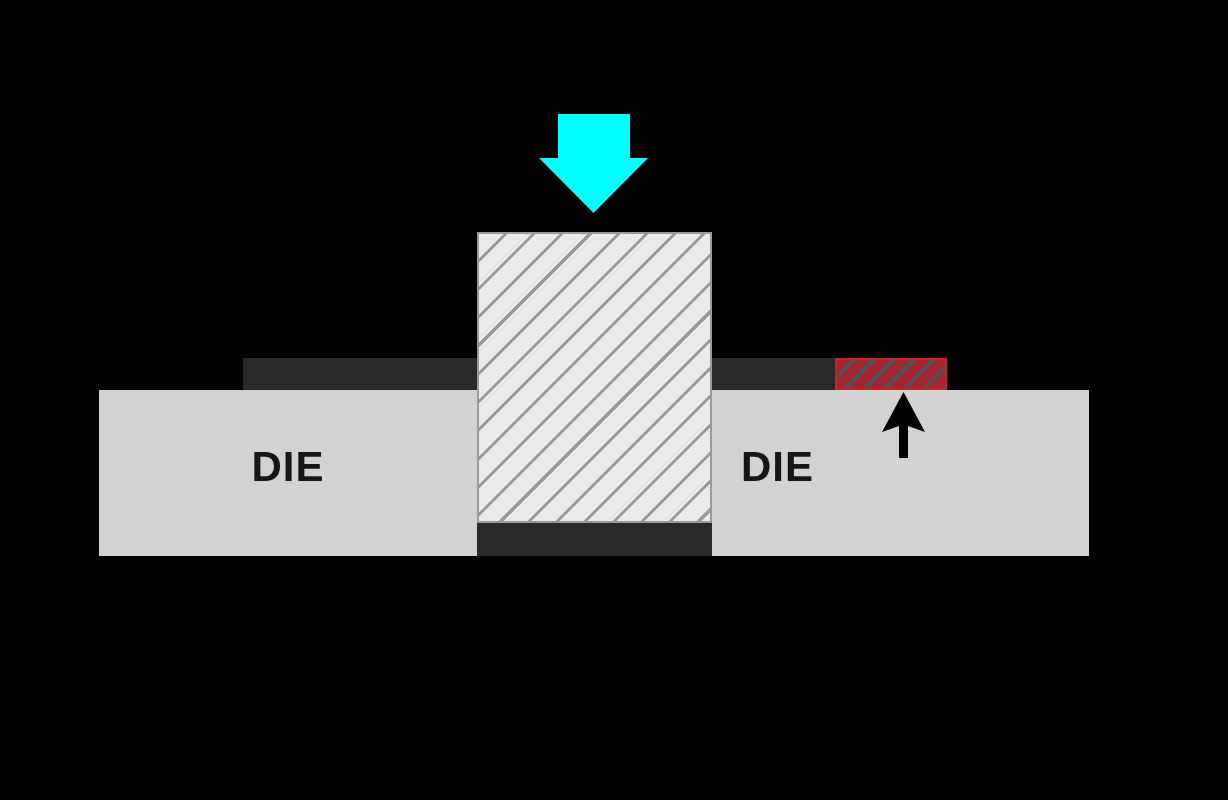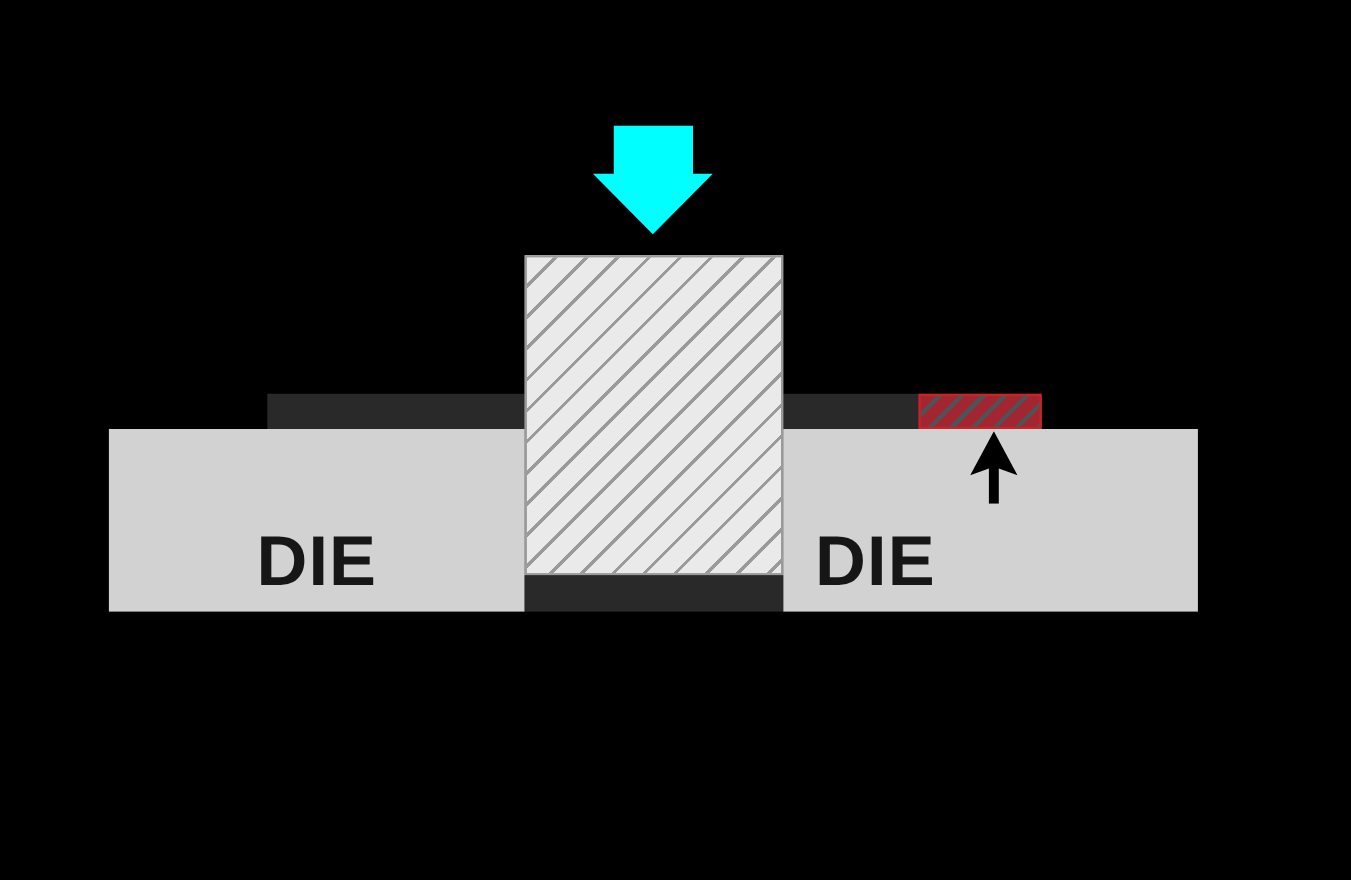--- a/index.html
+++ b/index.html
@@ -73,22 +73,22 @@
   .slug {
     left: 477px;
     top: 523px;
     width: 235px;
     height: 33px;
     background: var(--slug-dark, #292929);
   }
 
   
   .die-label {
-    top: 478px;
-    font-size: 64px;
+    top: 446px;
+    font-size: 42px;
     font-weight: bold;
     letter-spacing: 1px;
     line-height: 1;
     color: var(--label-text, #161616);
     user-select: none;
   }
   .die-label-left {
     left: 99px;
     width: 378px;
     text-align: center;

